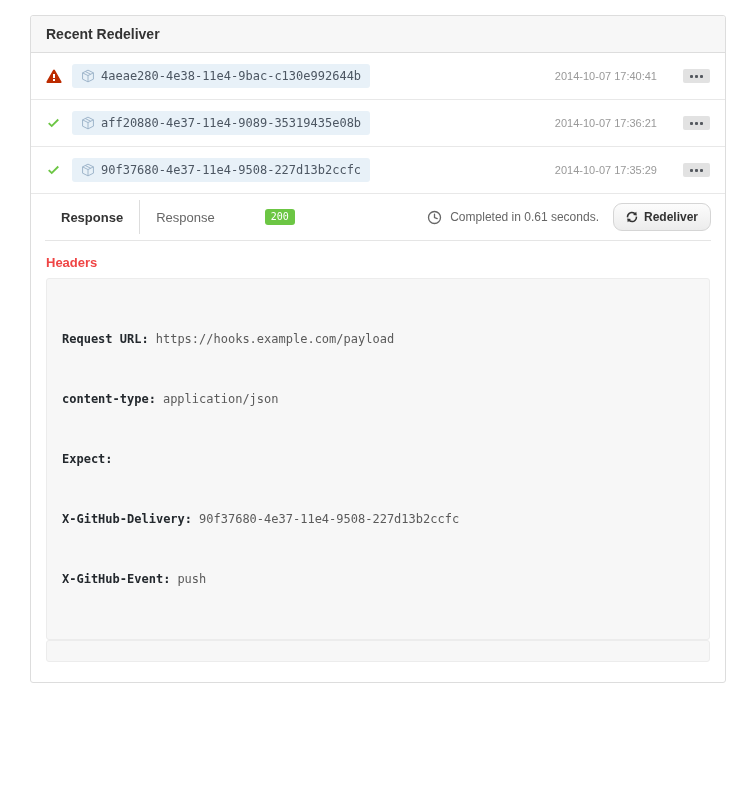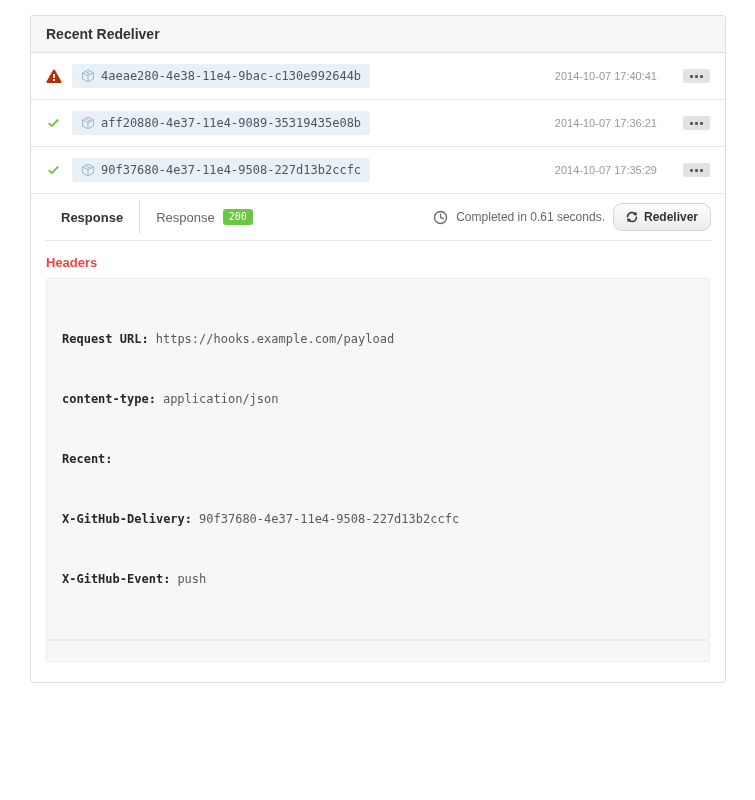--- a/index.html
+++ b/index.html
@@ -75,24 +75,25 @@
   .tab.active { color: #333; font-weight: bold; }
   .tab-divider { width: 1px; height: 34px; background: #ddd; }
   .status-badge {
     background: #6cc644;
     color: #fff;
     font-family: "DejaVu Sans Mono", "Liberation Mono", monospace;
     font-size: 10px;
     padding: 3px 6px;
     border-radius: 3px;
     line-height: 1;
+    margin-left: 42px;
   }
   .tab-right { margin-left: auto; display: flex; align-items: center; gap: 8px; }
   .clock-icon { display: inline-flex; width: 15px; height: 15px; }
-  .completed-text { font-size: 12px; color: #666; }
+  .completed-text { font-size: 12px; color: #666; margin-right: 6px; }
   .redeliver-btn {
     display: inline-flex;
     align-items: center;
     gap: 6px;
     background: linear-gradient(#fcfcfc, #ececec);
     border: 1px solid #d5d5d5;
     border-radius: 9px;
     padding: 6px 12px;
     font-family: "Liberation Sans", "DejaVu Sans", sans-serif;
     font-size: 12px;
@@ -229,19 +230,19 @@
         </span>
         <span>Redeliver</span>
       </button>
     </div>
   </div>
 
   <div class="section-heading">Headers</div>
   <div class="code-box">
     <div class="header-line"><span class="hk">Request URL:</span><span class="hv">https://hooks.example.com/payload</span></div>
     <div class="header-line"><span class="hk">content-type:</span><span class="hv">application/json</span></div>
-    <div class="header-line"><span class="hk">Recent:</span><span class="hv"></span></div>
+    <div class="header-line"><span class="hk">Expect:</span><span class="hv"></span></div>
     <div class="header-line"><span class="hk">X-GitHub-Delivery:</span><span class="hv">90f37680-4e37-11e4-9508-227d13b2ccfc</span></div>
     <div class="header-line"><span class="hk">X-GitHub-Event:</span><span class="hv">push</span></div>
   </div>
 
   <div class="code-box payload-box"></div>
 </div>
 
 </body></html>

